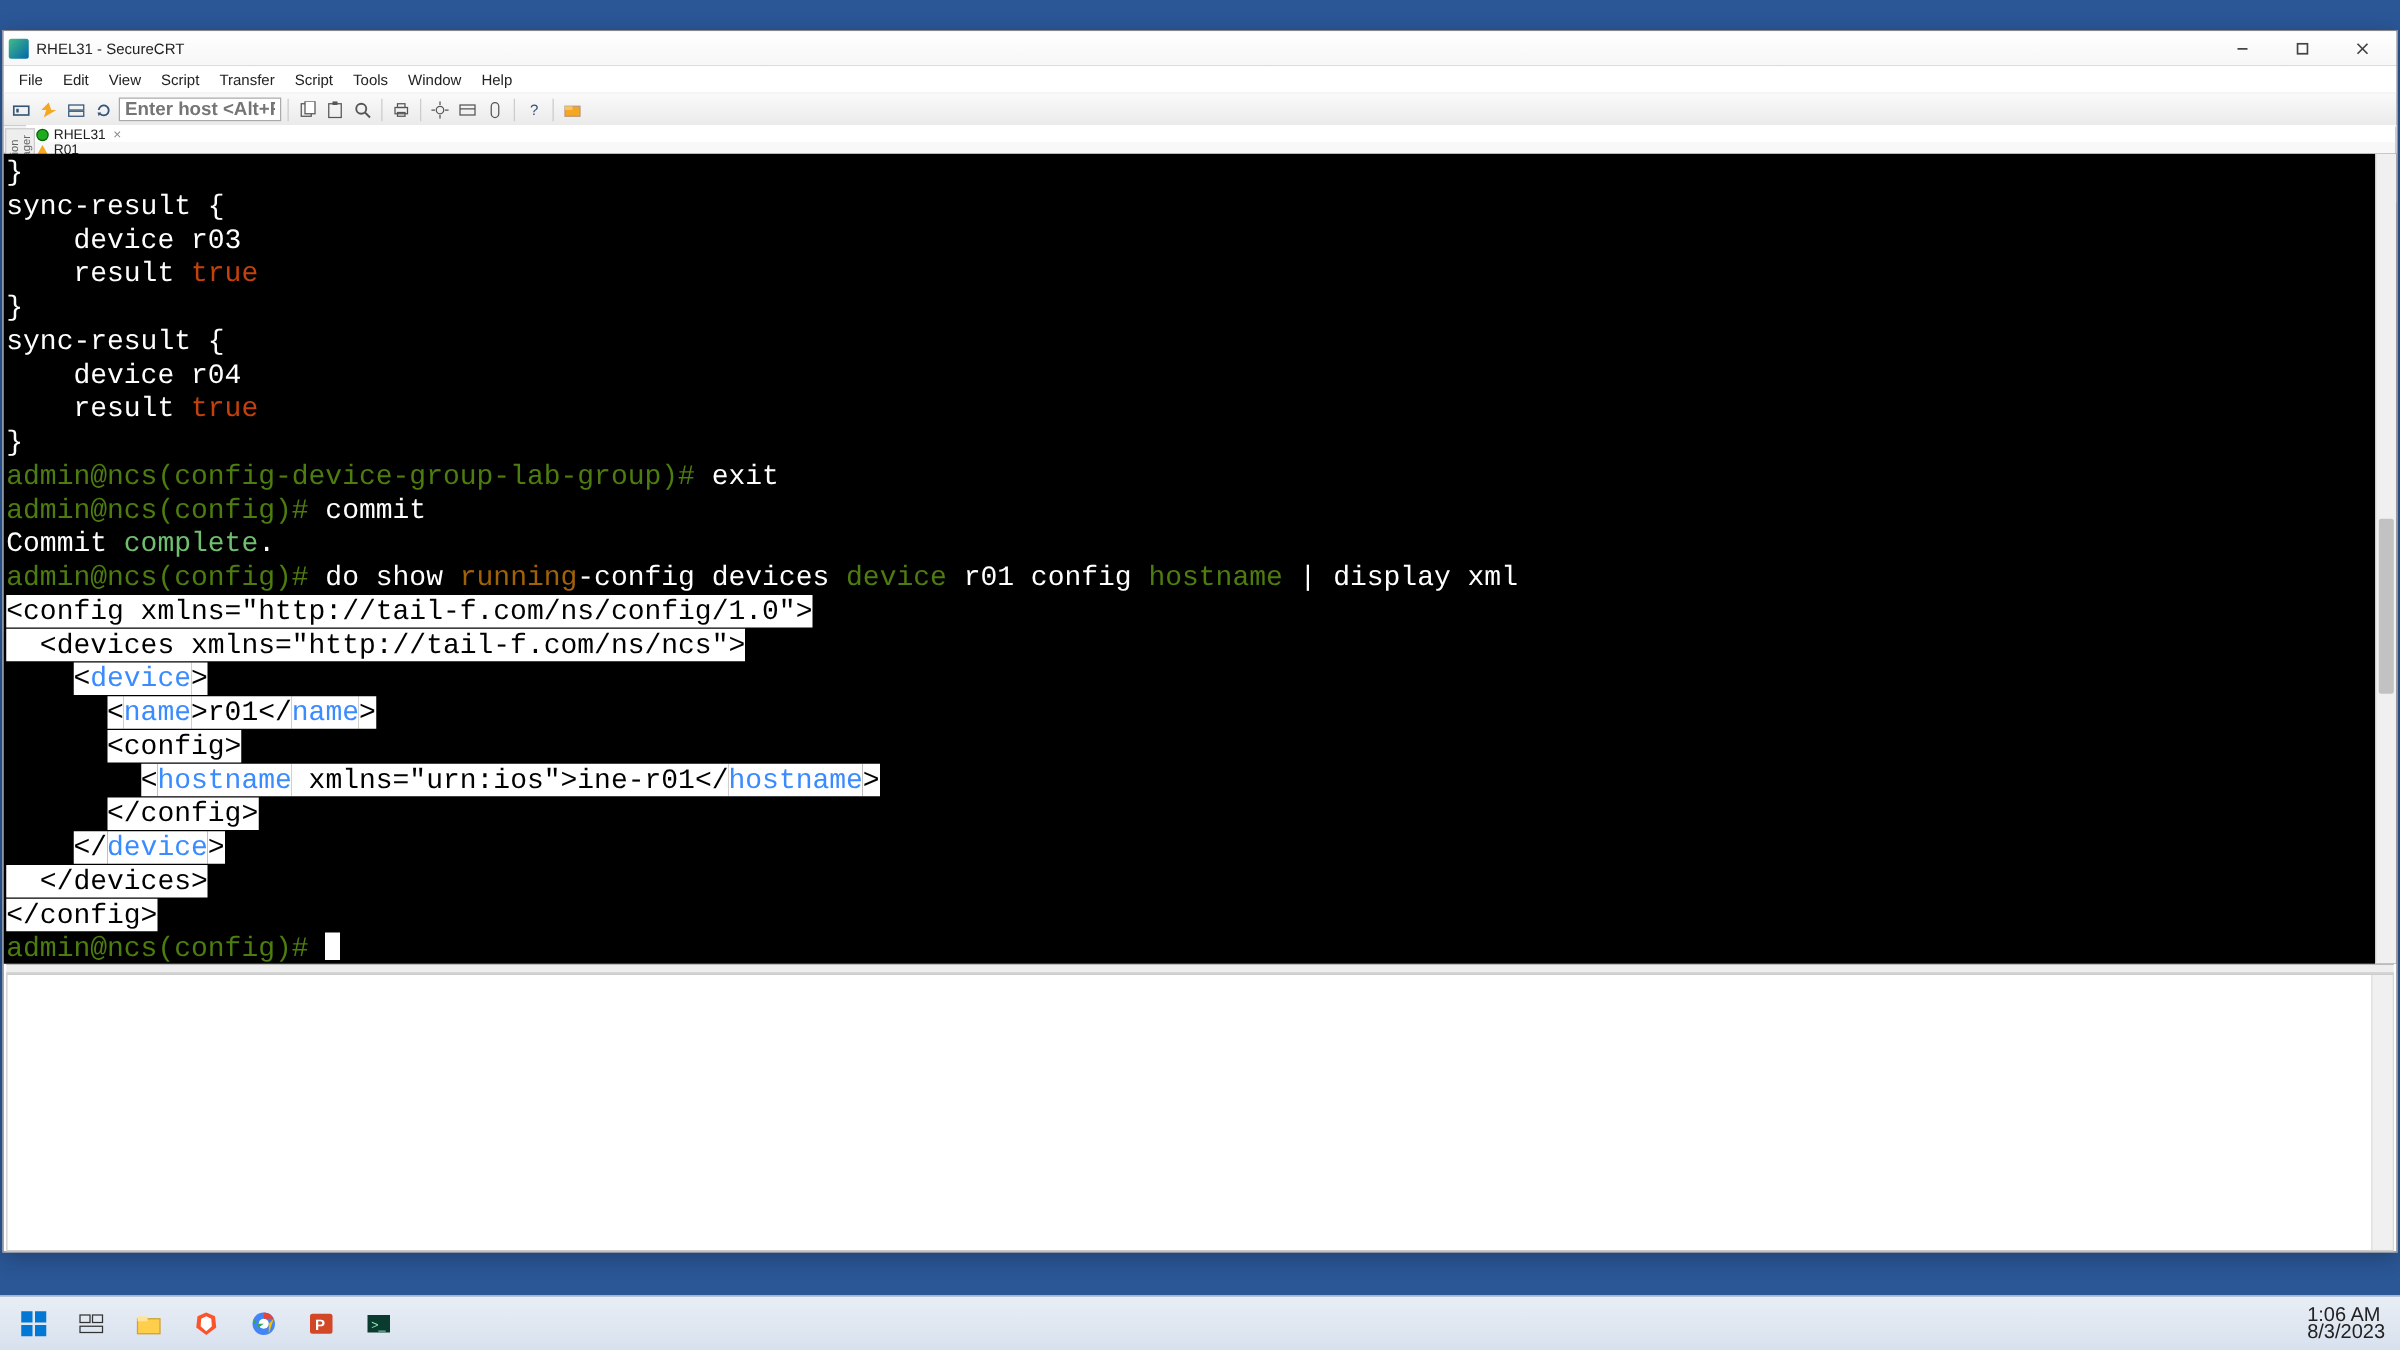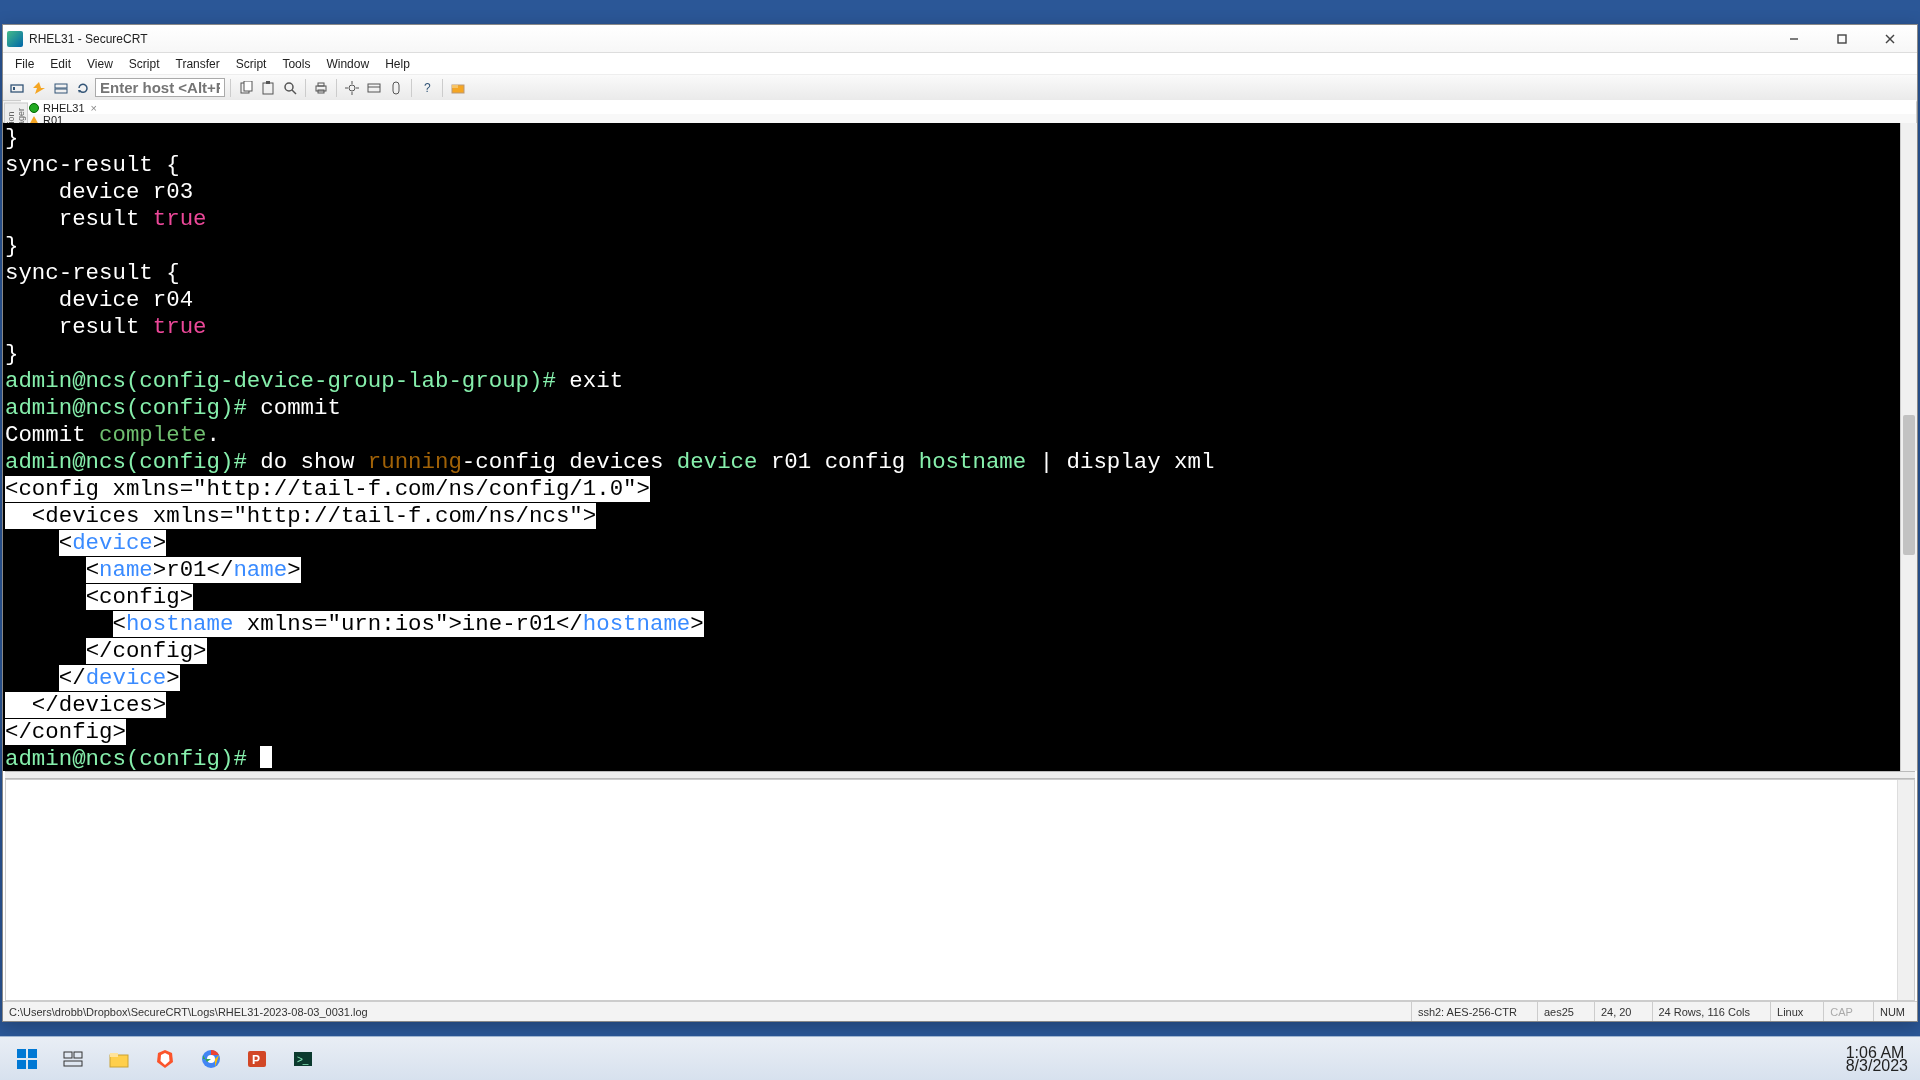--- a/index.html
+++ b/index.html
@@ -104,22 +104,22 @@
 }
 .term {
   font-family: "Consolas","Courier New",monospace;
   font-size: 22.4px;
   line-height: 27px;
   color: #dcdcdc;
   white-space: pre;
   padding: 0 2px;
 }
 .c-white{color:#fff;}
-.c-cyan{color:#86efac;}
-.c-green1{color:#ec4899;text-align:center;}
+.c-cyan{color:#4d7c0f;}
+.c-green1{color:#c2410c;text-align:center;}
 .c-green2{color:#6fbf6f;}
 .c-amber{color:#a16207;}
 
 .hl { background:#fff; color:#000; }
 .hl-blue { background:#fff; color:#3a8bff; }
 .cursor {
   display:inline-block; width:12px; height:22px;
   background:#fff; vertical-align:-3px;
 }
 .term-scroll {
@@ -331,30 +331,20 @@
       <div class="thumb"></div>
     </div>
   </div>
 
   <div class="h-split"></div>
 
   <div class="cmd-pane">
     <div class="vscroll"></div>
   </div>
 
-  <div class="statusbar">
-    <div class="l">C:\Users\drobb\Dropbox\SecureCRT\Logs\RHEL31-2023-08-03_0031.log</div>
-    <div class="cell">ssh2: AES-256-CTR</div>
-    <div class="cell">aes25</div>
-    <div class="cell">24, 20</div>
-    <div class="cell">24 Rows, 116 Cols</div>
-    <div class="cell">Linux</div>
-    <div class="cell" style="color:#aaa">CAP</div>
-    <div class="cell">NUM</div>
-  </div>
 </div>
 
 <div class="taskbar">
   <div class="task-btn">
     <svg width="22" height="22">
         <g fill="#0078d4">
           <rect x="1" y="1" width="9" height="9"></rect>
           <rect x="12" y="1" width="9" height="9"></rect>
           <rect x="1" y="12" width="9" height="9"></rect>
           <rect x="12" y="12" width="9" height="9"></rect>

